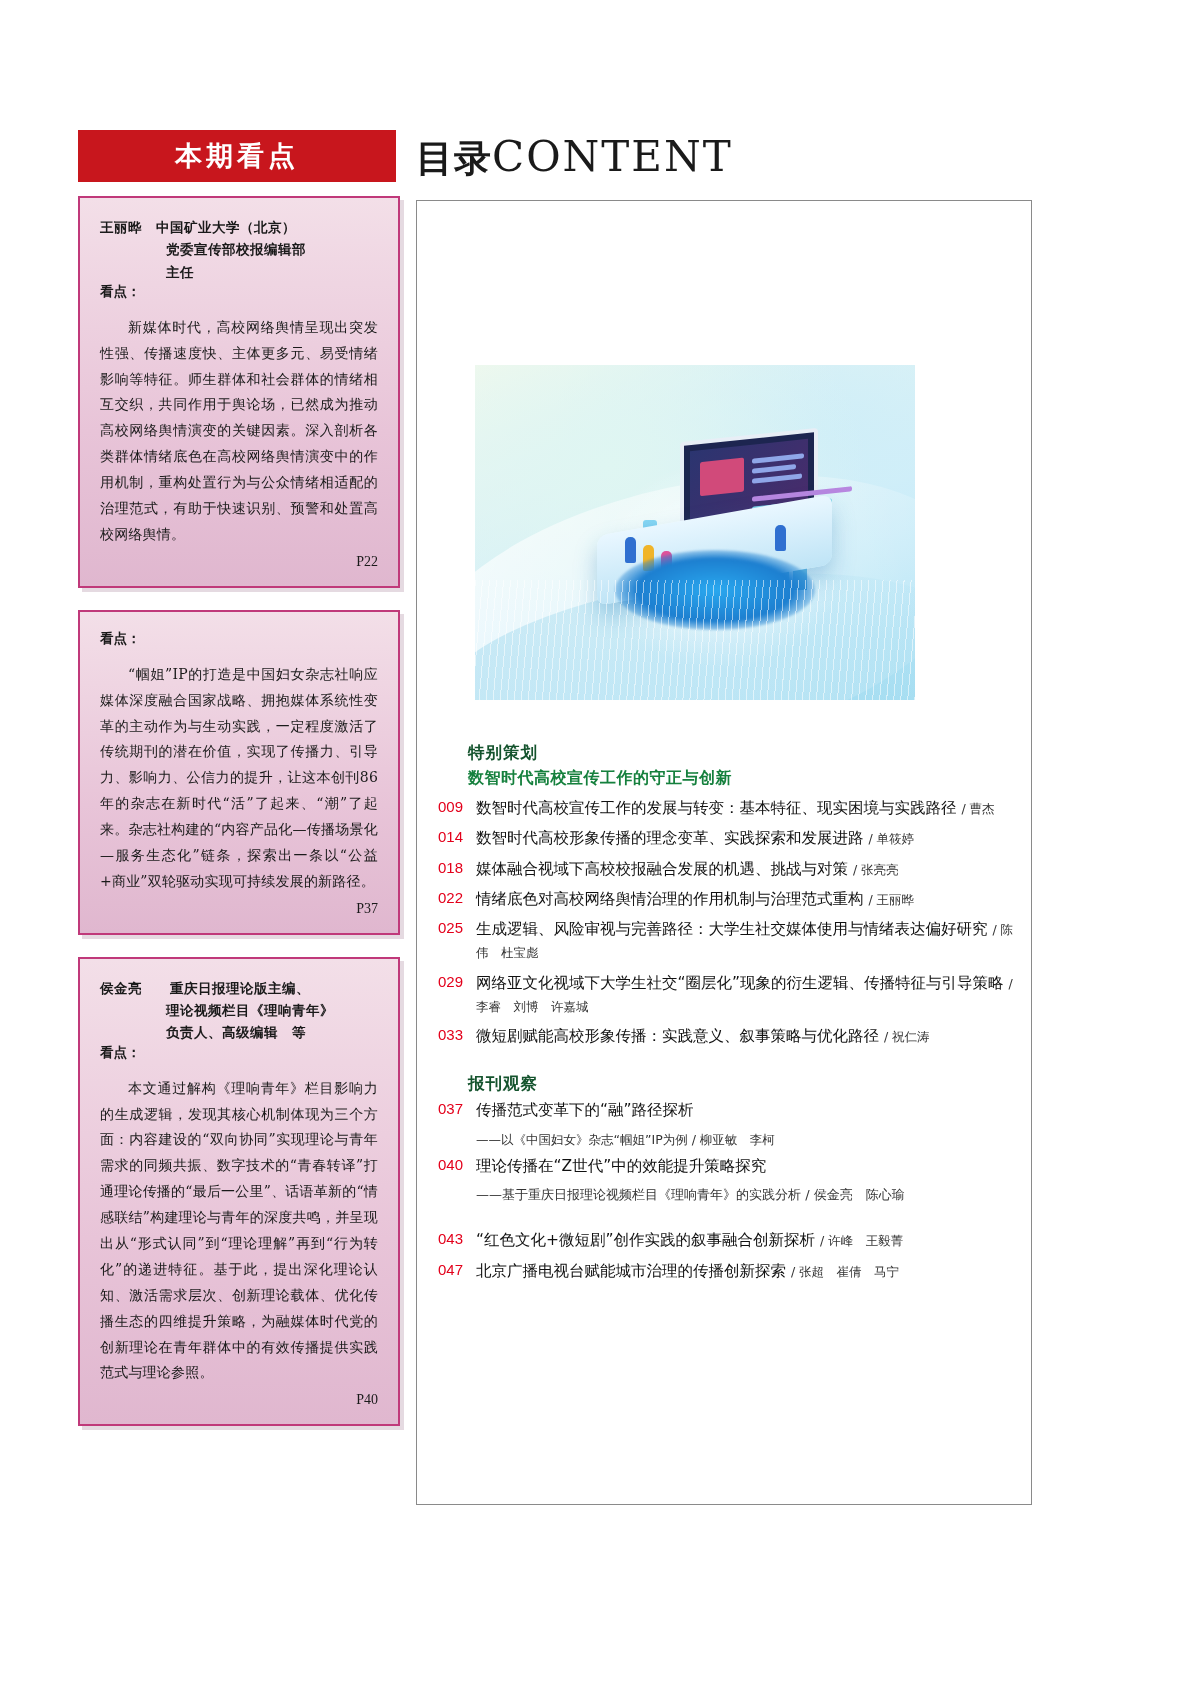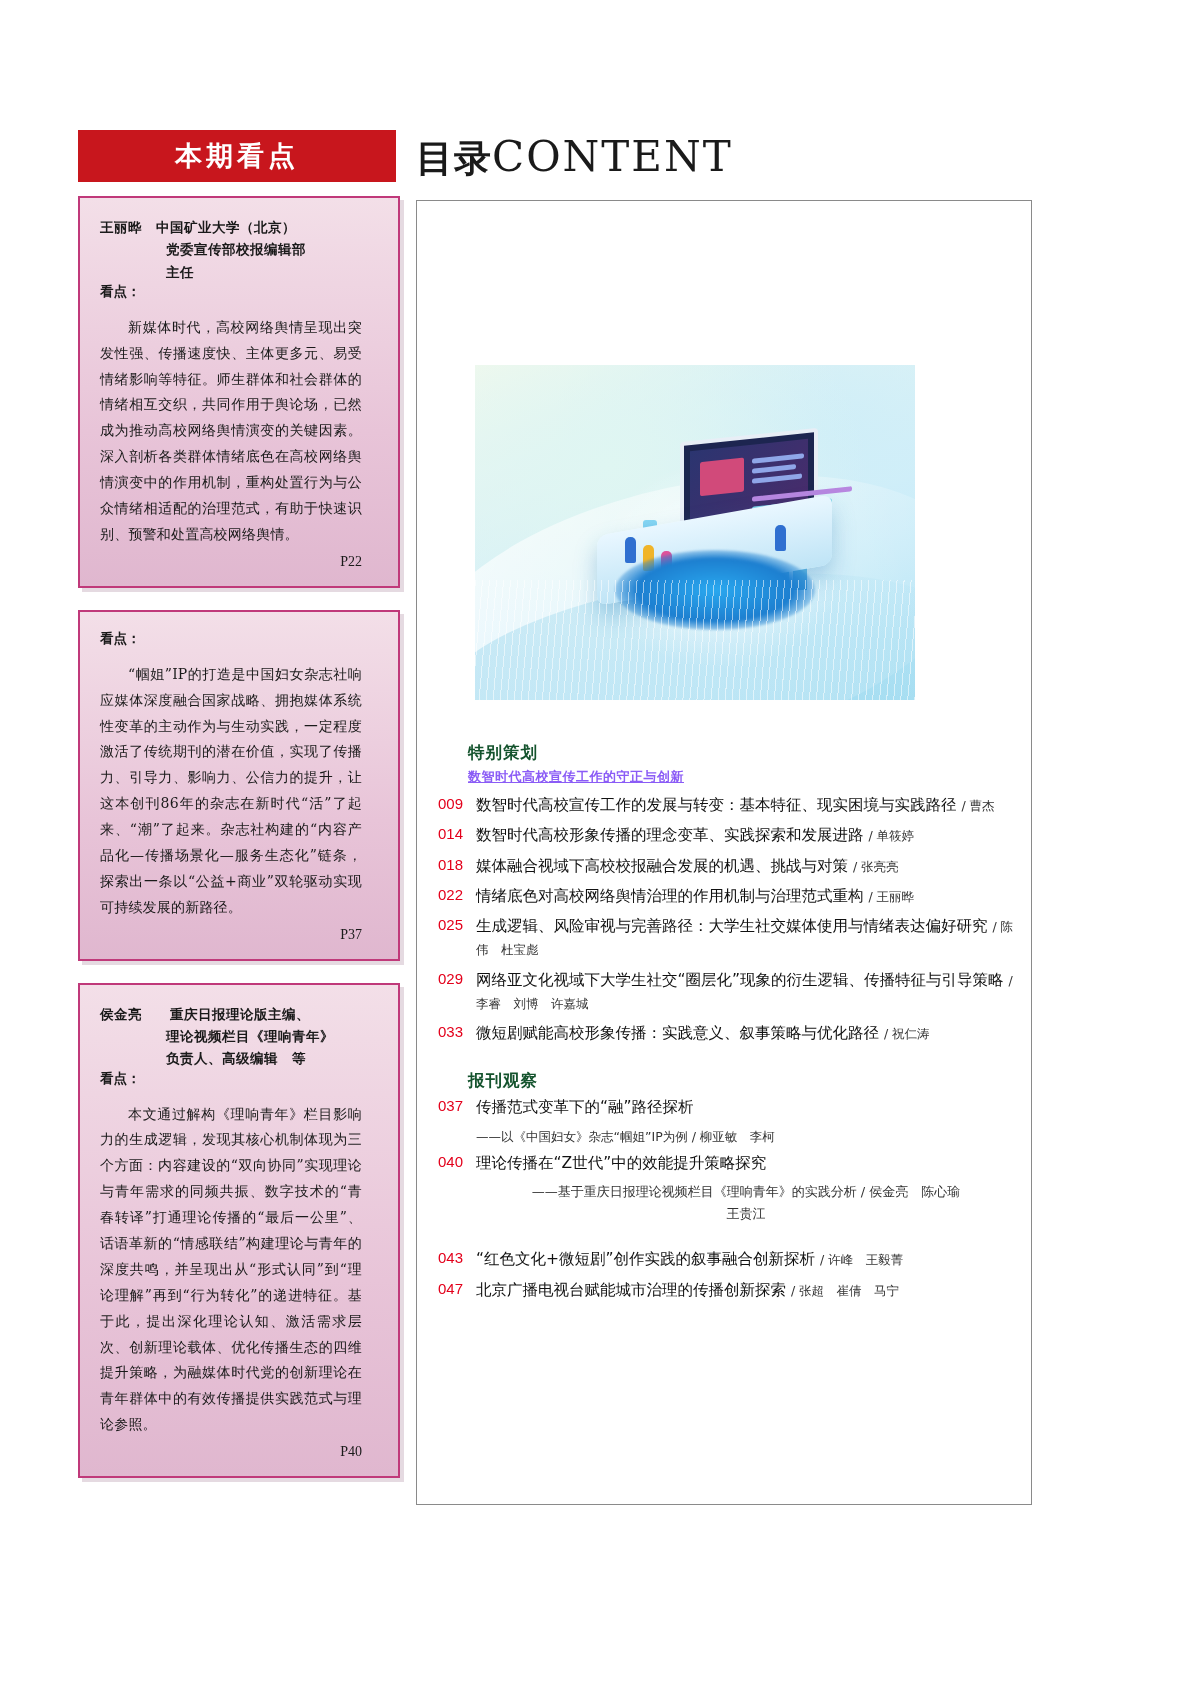--- a/index.html
+++ b/index.html
@@ -23,21 +23,21 @@
     color:#ffffff;font-weight:bold;font-size:27px;letter-spacing:4px;
     font-family:"DejaVu Sans",sans-serif;
   }
   .hl-card{
     position:relative;
     width:322px;
     margin-top:0;
     background:linear-gradient(to bottom,#f3dfe8 0%,#e8c4d8 60%,#e0b7cf 100%);
     border:2px solid #c0397a;
     box-sizing:border-box;
-    padding:18px 36px 16px 20px;
+    padding:18px 20px 16px 20px;
     font-family:"DejaVu Serif","Liberation Serif",serif;
     color:#1a1a1a;
     box-shadow:4px 4px 0 rgba(180,150,170,0.35);
   }
   .hl-card .person{
     font-size:13.5px;line-height:1.65;font-weight:bold;letter-spacing:0.5px;
   }
   .hl-card .person .row{display:block;}
   .hl-card .person .indent{padding-left:66px;display:block;}
   .hl-card .kd{
@@ -136,39 +136,38 @@
   
   .toc{
     position:absolute;left:438px;top:742px;width:578px;
     font-family:"DejaVu Sans","Liberation Sans",sans-serif;
   }
   .sec-label{
     color:#14532d;font-weight:bold;font-size:16.5px;margin:0 0 4px 30px;
     letter-spacing:1px;
   }
   .sec-sub{
-    color:#8b5cf6;font-weight:bold;font-size:13px;margin:0 0 8px 30px;
+    color:#15803d;font-weight:bold;font-size:16px;margin:0 0 8px 30px;
     letter-spacing:0.5px;
-    text-decoration:underline;
   }
   .entry{
     display:flex;align-items:flex-start;margin-bottom:7px;
   }
   .entry .pg{
     color:#e3001b;font-size:15px;width:38px;flex:0 0 38px;
     font-family:"Liberation Sans",sans-serif;padding-top:1px;
   }
   .entry .tx{
     font-size:15.5px;color:#111;line-height:1.5;flex:1;
   }
   .entry .tx .auth{font-size:12.5px;color:#333;}
   .sub-line{
     margin:2px 0 6px 38px;font-size:12.5px;color:#333;line-height:1.55;
   }
-  .sub-line.big{font-size:13px;text-align:center;}
+  .sub-line.big{font-size:13px;}
   .block-gap{height:18px;}
 </style>
 </head>
 <body>
 
 <div class="left-col">
 
   <div class="banner">
     <span>本期看点</span>
   </div>
@@ -283,21 +282,20 @@
     <div class="pg">037</div>
     <div class="tx">传播范式变革下的“融”路径探析</div>
   </div>
   <div class="sub-line">——以《中国妇女》杂志“帼姐”IP为例 / 柳亚敏　李柯</div>
 
   <div class="entry">
     <div class="pg">040</div>
     <div class="tx">理论传播在“Z世代”中的效能提升策略探究</div>
   </div>
   <div class="sub-line big">——基于重庆日报理论视频栏目《理响青年》的实践分析 / 侯金亮　陈心瑜</div>
-  <div class="sub-line big" style="margin-top:-4px">王贵江</div>
 
   <div class="block-gap"></div>
 
   <div class="entry">
     <div class="pg">043</div>
     <div class="tx"><span>“红色文化+微短剧”创作实践的叙事融合创新探析</span> <span class="auth">/ 许峰　王毅菁</span></div>
   </div>
   <div class="entry">
     <div class="pg">047</div>
     <div class="tx"><span>北京广播电视台赋能城市治理的传播创新探索</span> <span class="auth">/ 张超　崔倩　马宁</span></div>

